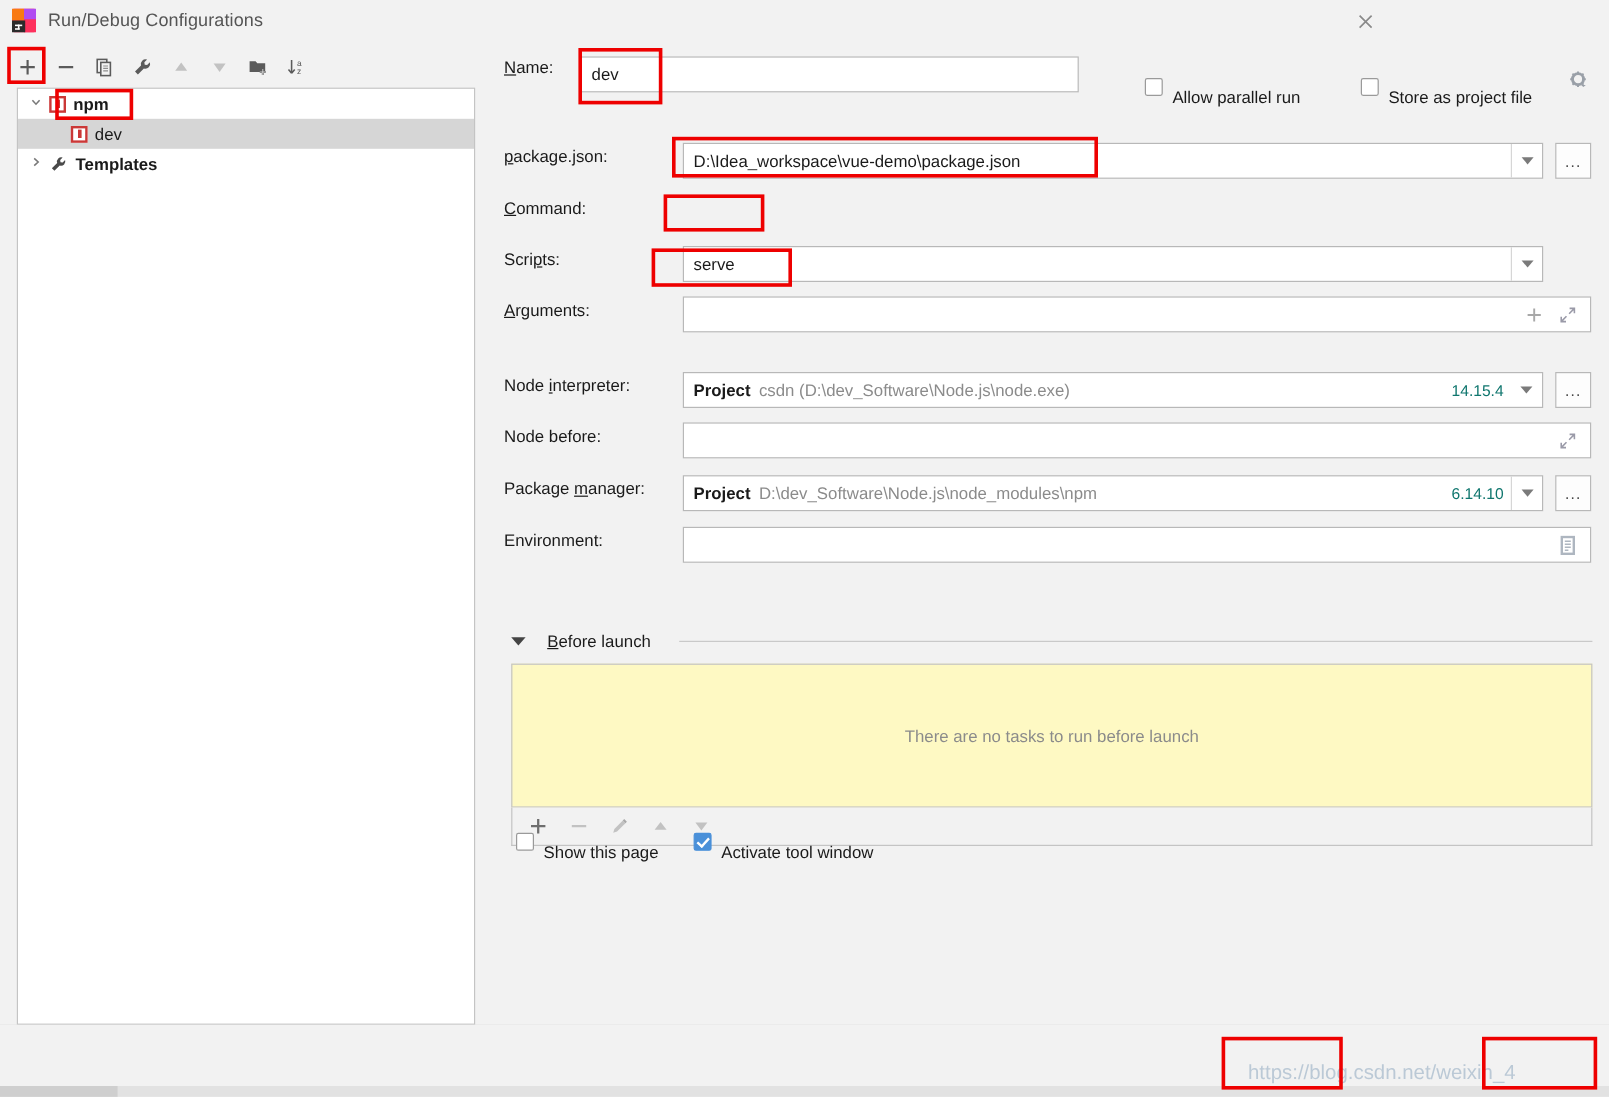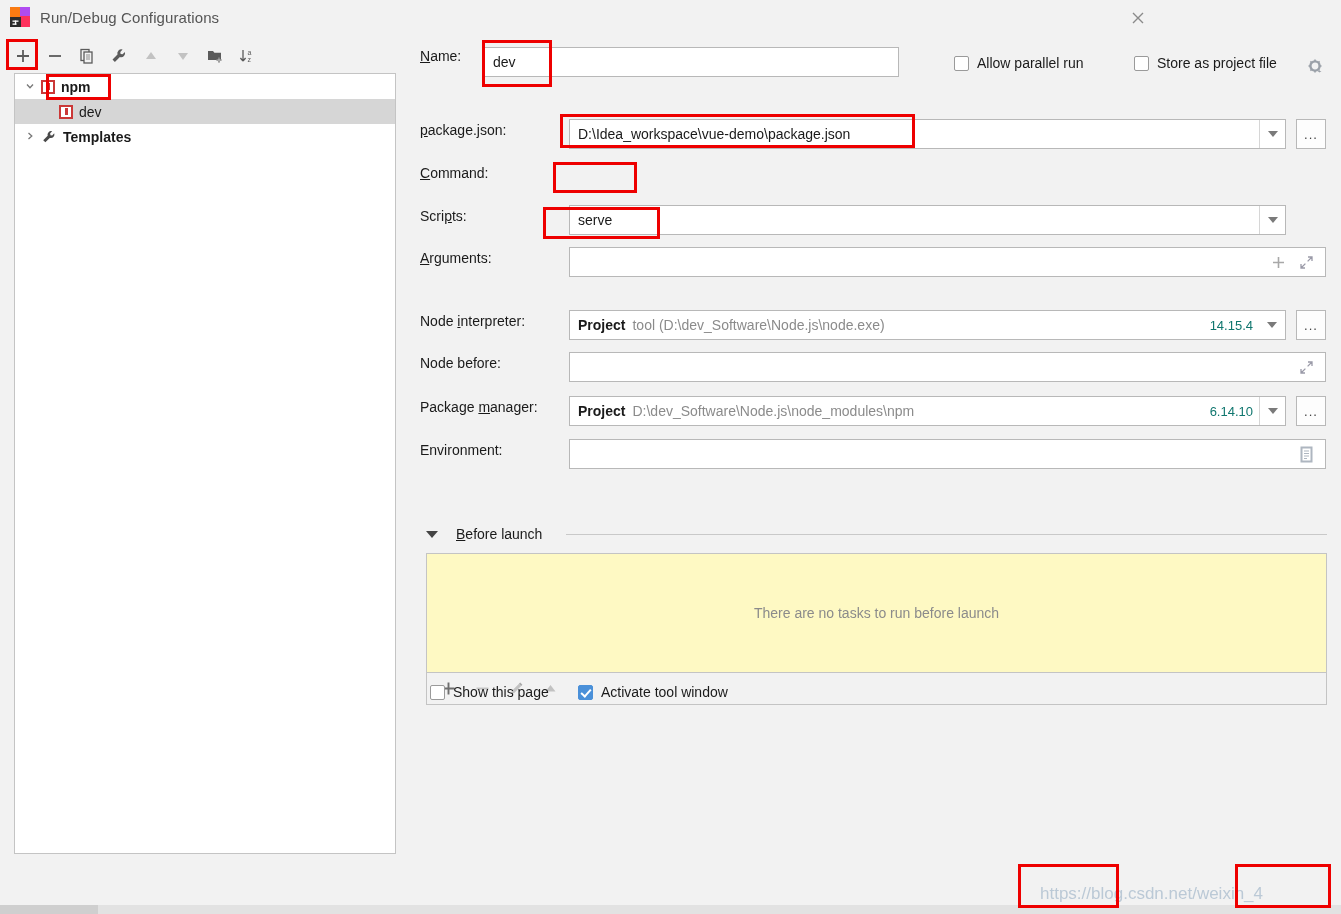--- a/index.html
+++ b/index.html
@@ -88,21 +88,21 @@
   .icon-btn { width:22px; height:22px; display:flex; align-items:center; justify-content:center; cursor:pointer; flex:none; }
 
   
   .cb-wrap { display:flex; align-items:center; cursor:pointer; }
   .cb { width:15px; height:15px; border:1px solid #9a9a9a; background:#fff; border-radius:2px; flex:none; }
   .cb.checked { background:#4a90d9; border-color:#4a90d9; position:relative; }
   .cb.checked::after {
     content:""; position:absolute; left:4px; top:1px; width:4px; height:8px;
     border:solid #fff; border-width:0 2px 2px 0; transform:rotate(42deg);
   }
-  .cb-label { margin-left:8px; font-size:14px; }
+  .cb-label { margin-left:8px; font-size:14px;margin-top:18px; }
 
   
   #bl-header { position:absolute; left:14px; top:492px; width:901px; display:flex; align-items:center; gap:18px; }
   #bl-header .tri { width:0;height:0;border-left:6px solid transparent;border-right:6px solid transparent;border-top:7px solid #444; }
   #bl-header .line { flex:1; height:1px; background:#c9c9c9; margin-left:6px; }
   #bl-box {
     position:absolute; left:14px; top:519px; width:901px; height:120px;
     background:#fef9c3; border:1px solid #c4c4c4;
     display:flex; align-items:center; justify-content:center;
     color:#8b8b8b; font-size:14px;
@@ -311,21 +311,21 @@
       </svg>
     </span>
   </div>
 
   <div class="row" style="left:8px; top:279px;">
     <span class="lbl">Node <span class="u">i</span><span>nterpreter:</span></span>
   </div>
   <div class="combo" style="position:absolute; left:157px; top:276px; width:717px;">
     <span class="val" style="display:flex;align-items:center;">
       <span class="proj">Project</span>
-      <span class="grey">tool (D:\dev_Software\Node.js\node.exe)</span>
+      <span class="grey">csdn (D:\dev_Software\Node.js\node.exe)</span>
     </span>
     <span class="ver">14.15.4</span>
     <span class="arrow-btn" style="border-left:none">
         <i class="caret"></i>
       </span>
   </div>
   <div class="ellipsis-btn" style="position:absolute; left:884px; top:276px;">
     <span>...</span>
   </div>
 

